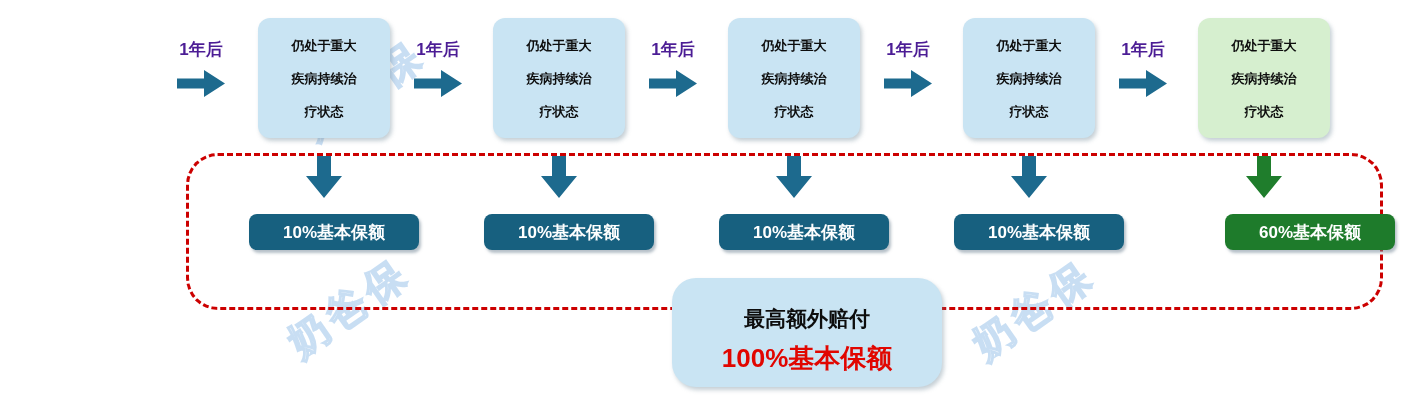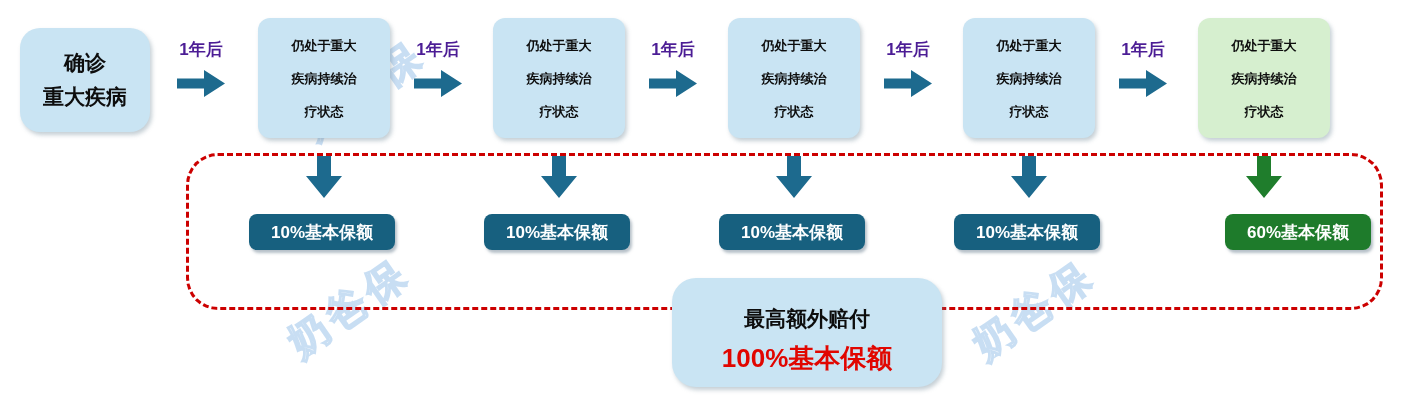--- a/index.html
+++ b/index.html
@@ -39,21 +39,21 @@
   .connector{position:absolute;z-index:3;top:38px;width:76px;text-align:center;}
   .connector .lbl{font-size:17px;font-weight:bold;color:#4c1d95;}
   .connector svg{margin-top:9px;display:inline-block;}
   .arrow-right.teal{color:var(--teal-arrow);}
   
   .down-arrow{position:absolute;z-index:3;top:156px;width:36px;height:42px;}
   .down-arrow.teal{color:var(--teal-arrow);}
   .down-arrow.green{color:var(--green-arrow);}
   
   .badge{
-    position:absolute;z-index:3;top:214px;width:146px;height:36px;border-radius:8px;
+    position:absolute;z-index:3;top:214px;width:170px;height:36px;border-radius:8px;
     background:var(--teal-badge);color:#ffffff;font-weight:bold;font-size:17px;
     display:flex;align-items:center;justify-content:center;
     box-shadow:2px 3px 3px rgba(110,130,145,.5);
   }
   .badge.green{background:var(--green-badge);}
   
   .summary-box{
     position:absolute;z-index:4;left:672px;top:278px;width:270px;height:109px;
     border-radius:24px;background:var(--box-blue);
     display:flex;flex-direction:column;justify-content:center;align-items:center;
@@ -73,24 +73,20 @@
 
 <div class="canvas">
 
   <div class="watermark w1">奶爸保</div>
   <div class="watermark w2">奶爸保</div>
   <div class="watermark w3">奶爸保</div>
   <div class="watermark w4">奶爸保</div>
 
   <div class="dashed-region"></div>
 
-  <div class="start-box">
-    <span>确诊</span>
-    <span>重大疾病</span>
-  </div>
 
   <div class="connector c0">
     <div class="lbl">1年后</div>
     <svg class="arrow-right teal" width="48" height="27" viewBox="0 0 48 27">
         <path fill="currentColor" d="M0 8.5 H27 V0 L48 13.5 L27 27 V18.5 H0 Z"></path>
       </svg>
   </div>
   <div class="connector c1">
     <div class="lbl">1年后</div>
     <svg class="arrow-right teal" width="48" height="27" viewBox="0 0 48 27">

